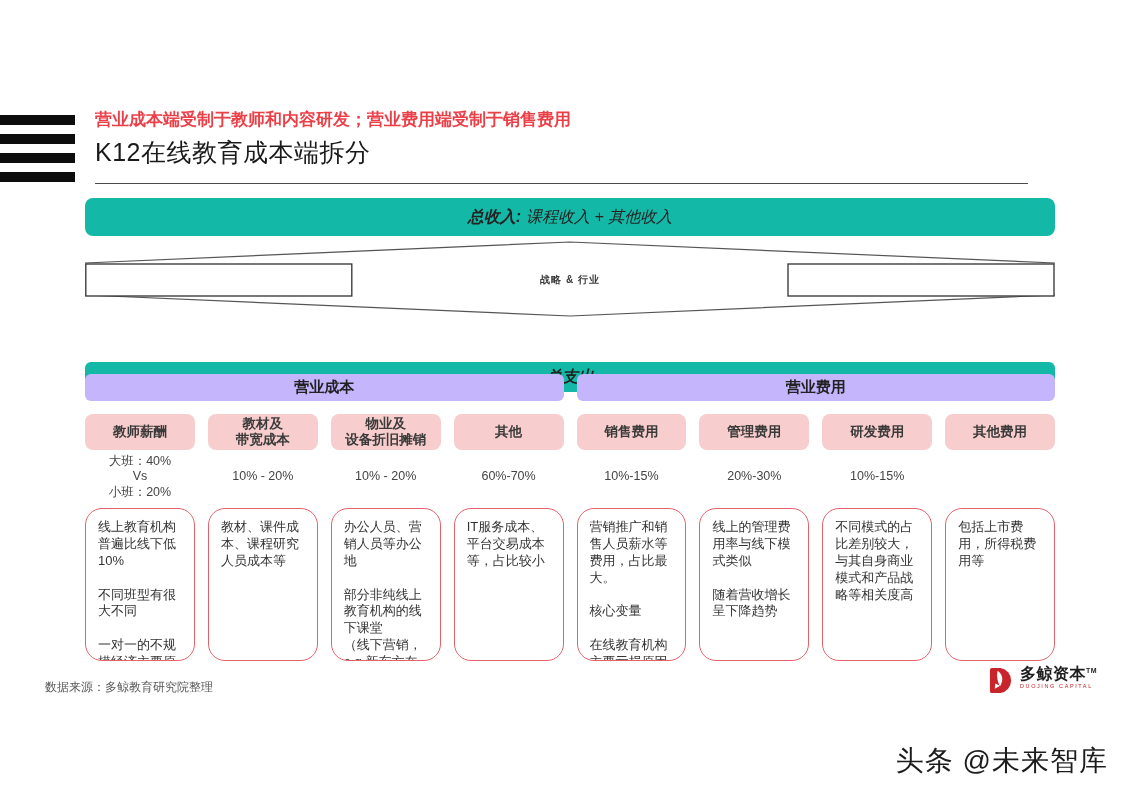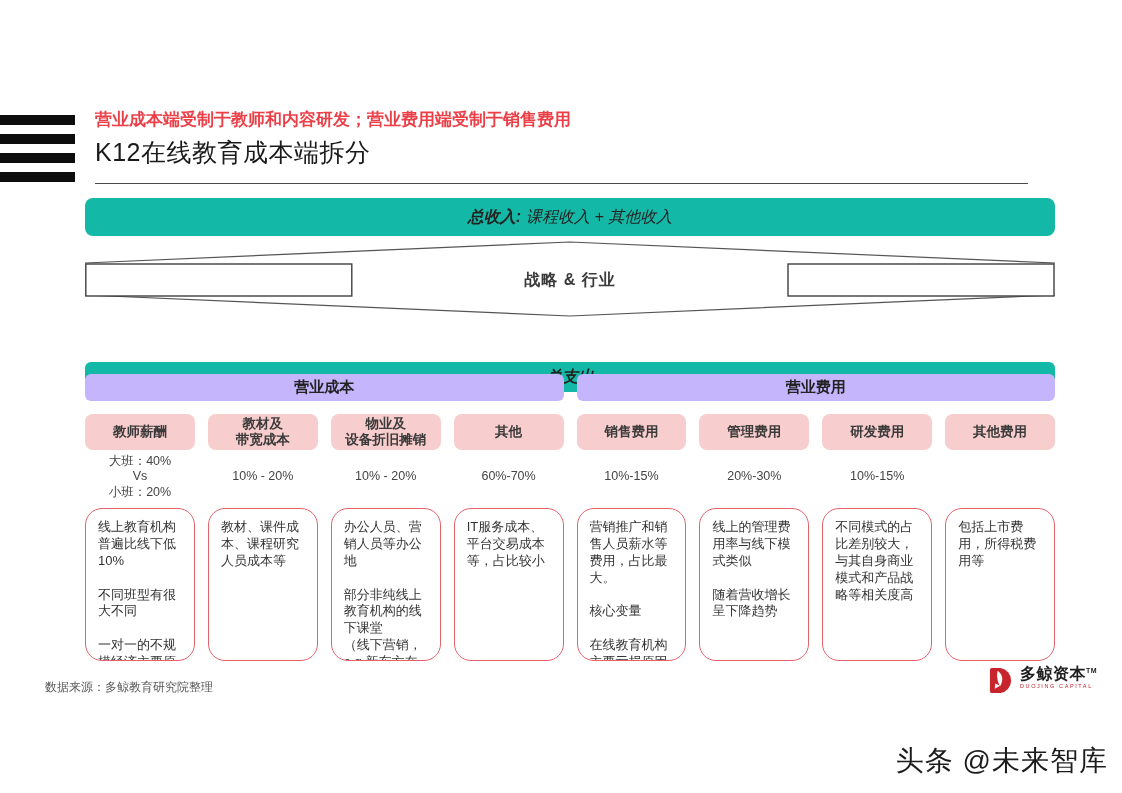--- a/index.html
+++ b/index.html
@@ -21,21 +21,21 @@
   .band{position:absolute;left:0;width:970px;}
   .banner{background:#14b8a6;border-radius:8px;display:flex;align-items:center;justify-content:center;font-style:italic;}
   .band-revenue{top:0;height:38px;}
   .band-revenue .banner{height:100%;width:100%;font-size:16px;color:#222;}
   .band-revenue b{font-weight:bold;}
   .band-revenue .rest{margin-left:5px;font-weight:normal;}
   
   .band-diamond{top:40px;height:84px;}
   .band-diamond svg{position:absolute;left:0;top:0;}
   .diamond-label{position:absolute;inset:0;display:flex;align-items:center;justify-content:center;
-    font-size:16px;font-weight:bold;color:#3a3a3a;letter-spacing:1px;}
+    font-size:10px;font-weight:bold;color:#3a3a3a;letter-spacing:1px;}
   
   .band-total{top:132px;height:30px;margin-top:32px;}
   .band-total .banner{height:100%;width:100%;font-size:16px;font-weight:bold;color:#222;border-radius:6px;}
   
   .grid8{display:grid;grid-template-columns:repeat(8,1fr);column-gap:13px;}
   .band-groups{top:176px;height:27px;}
   .group-banner{background:#c4b5fd;border-radius:6px;display:flex;align-items:center;justify-content:center;
     font-size:15px;font-weight:bold;color:#222;}
   .g-left{grid-column:1/5;}
   .g-right{grid-column:5/9;}

